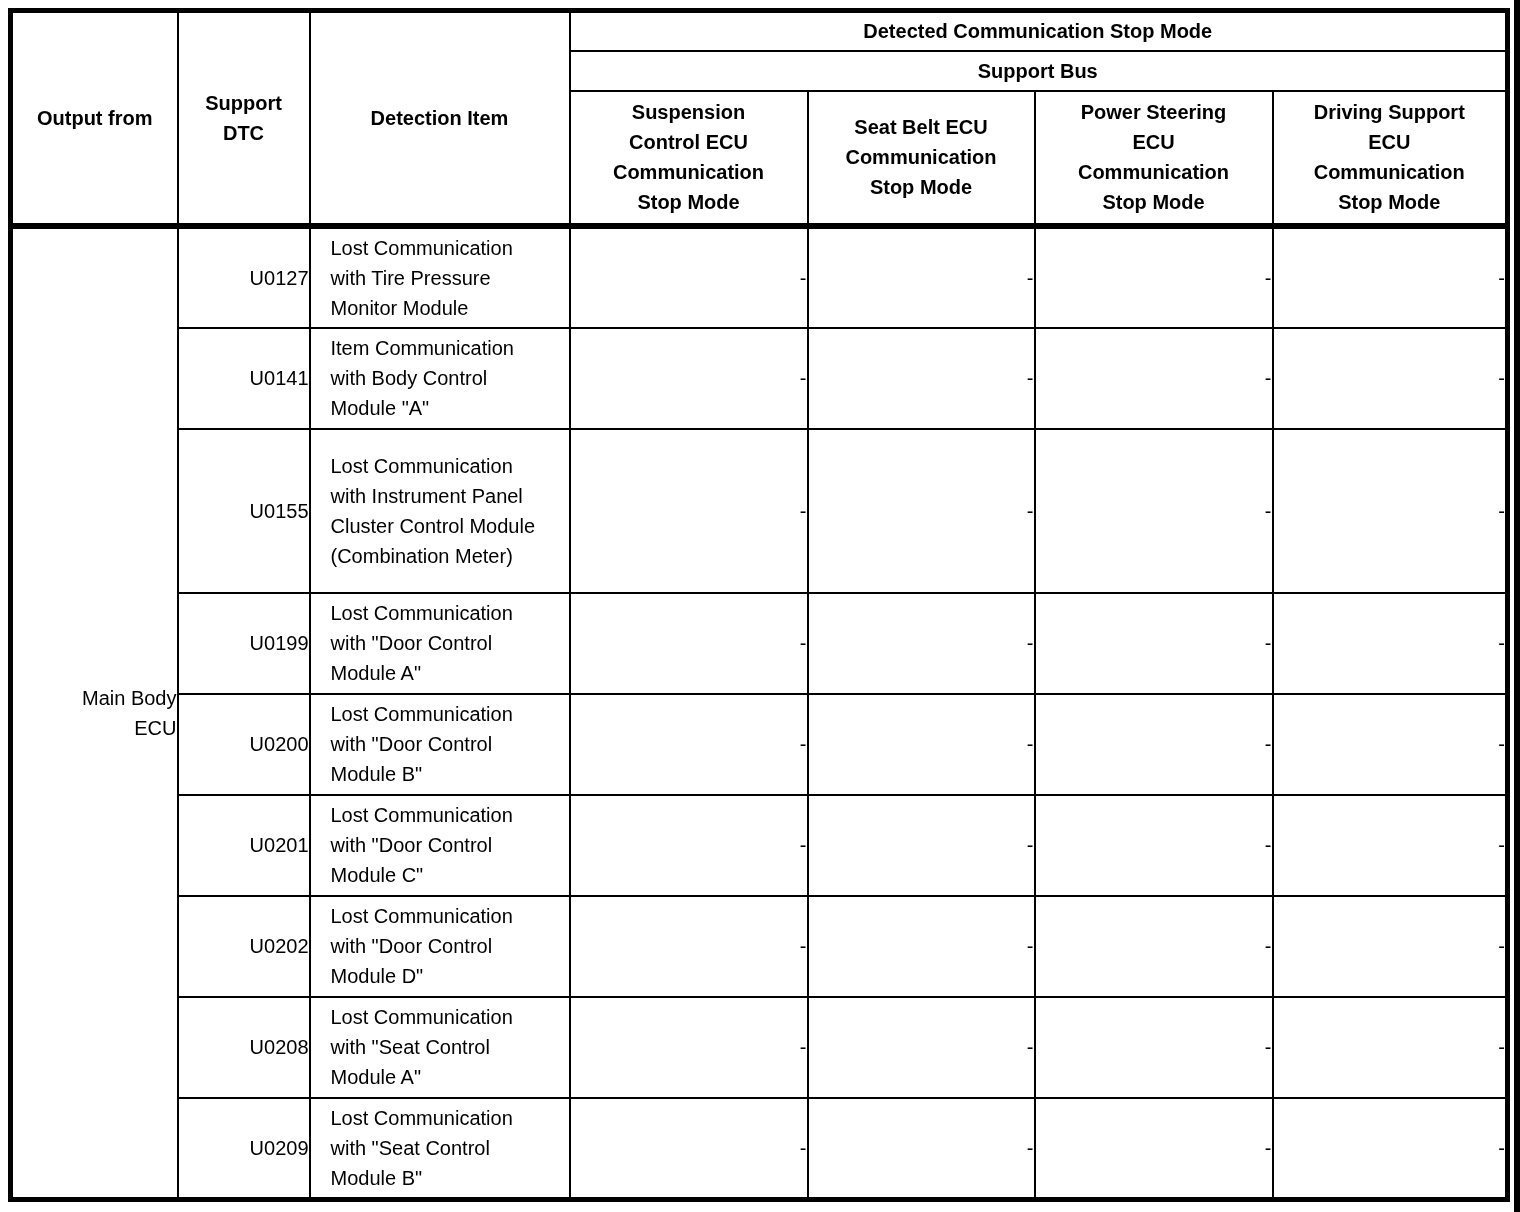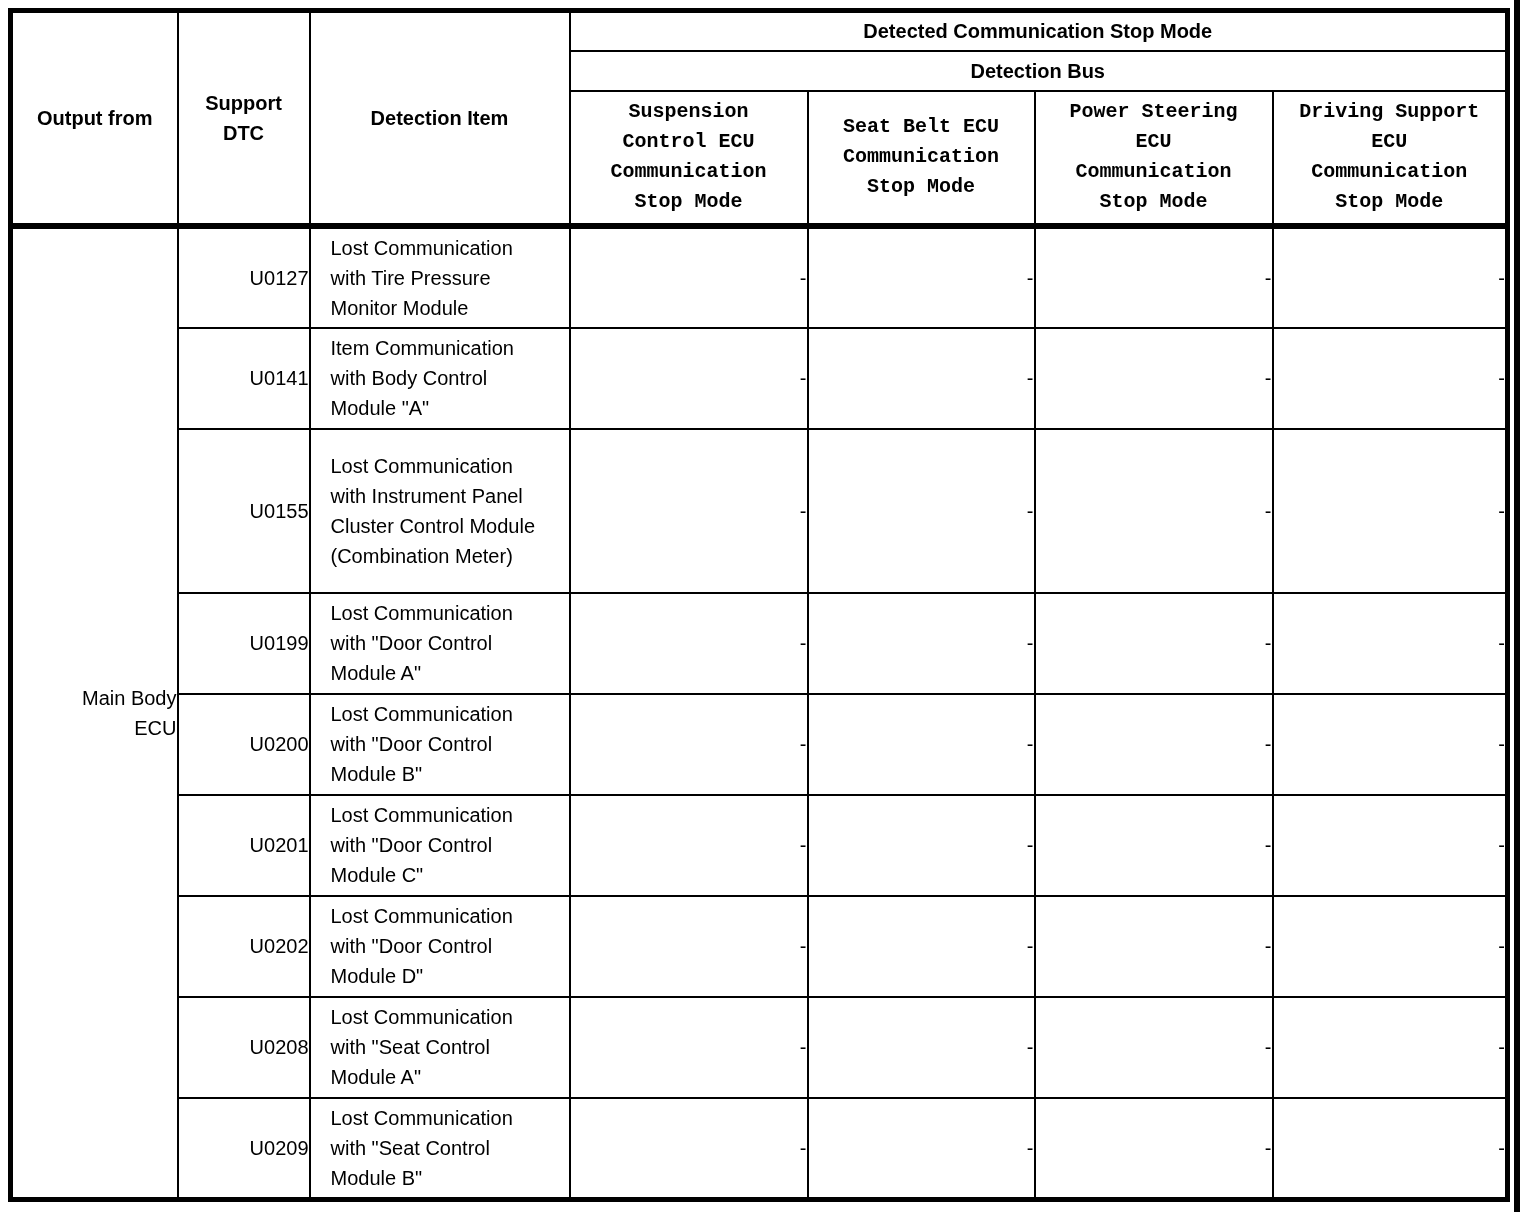--- a/index.html
+++ b/index.html
@@ -29,21 +29,21 @@
     font-size:20px;
     line-height:30px;
     overflow:hidden;
   }
   th{font-weight:bold;}
   td{font-weight:normal;text-align:right;}
   .prewrap{white-space:pre-line;}
   .hsep{border-bottom:6px solid #000;}
   tr.hr1{height:40px;}
   tr.hr2{height:40px;}
-  tr.hr3{height:135px;font-family:Liberation Mono, monospace;}
+  tr.hr3{height:135px;}
   tbody tr{height:101px;}
   tbody tr.tall{height:164px;}
   td.item{text-align:left;padding:4px 20px;}
   .right-stripe{
     position:absolute;right:0;top:0;bottom:0;width:6px;background:#000;
   }
 </style>
 </head>
 <body>
 
@@ -60,21 +60,21 @@
     </colgroup>
     <thead>
       <tr class="hr1">
         <th rowspan="3" class="hsep">Output from</th>
         <th rowspan="3" class="hsep prewrap">Support
 DTC</th>
         <th rowspan="3" class="hsep">Detection Item</th>
         <th colspan="4">Detected Communication Stop Mode</th>
       </tr>
       <tr class="hr2">
-        <th colspan="4">Detection Bus</th>
+        <th colspan="4">Support Bus</th>
       </tr>
       <tr class="hr3">
         <th class="hsep prewrap">Suspension
 Control ECU
 Communication
 Stop Mode</th>
         <th class="hsep prewrap">Seat Belt ECU
 Communication
 Stop Mode</th>
         <th class="hsep prewrap">Power Steering

